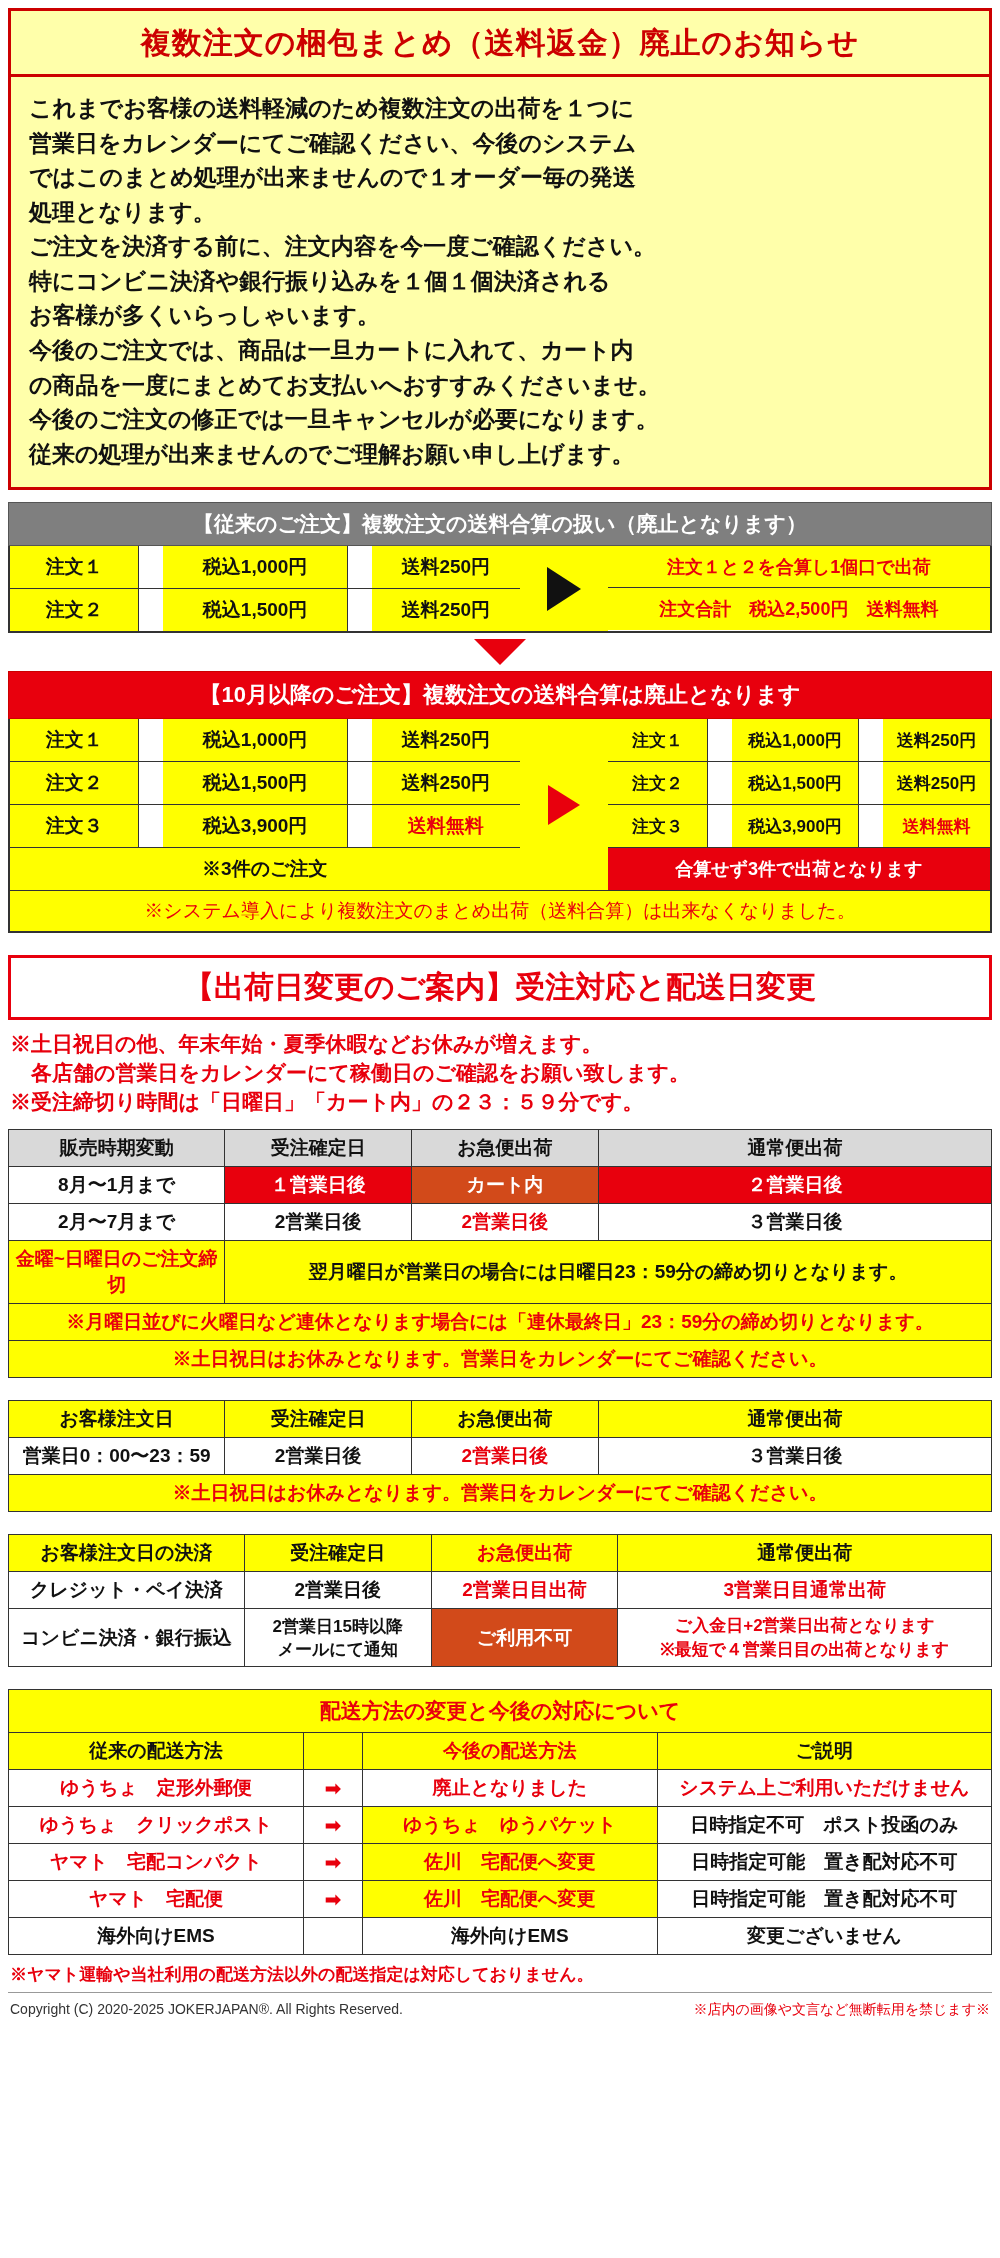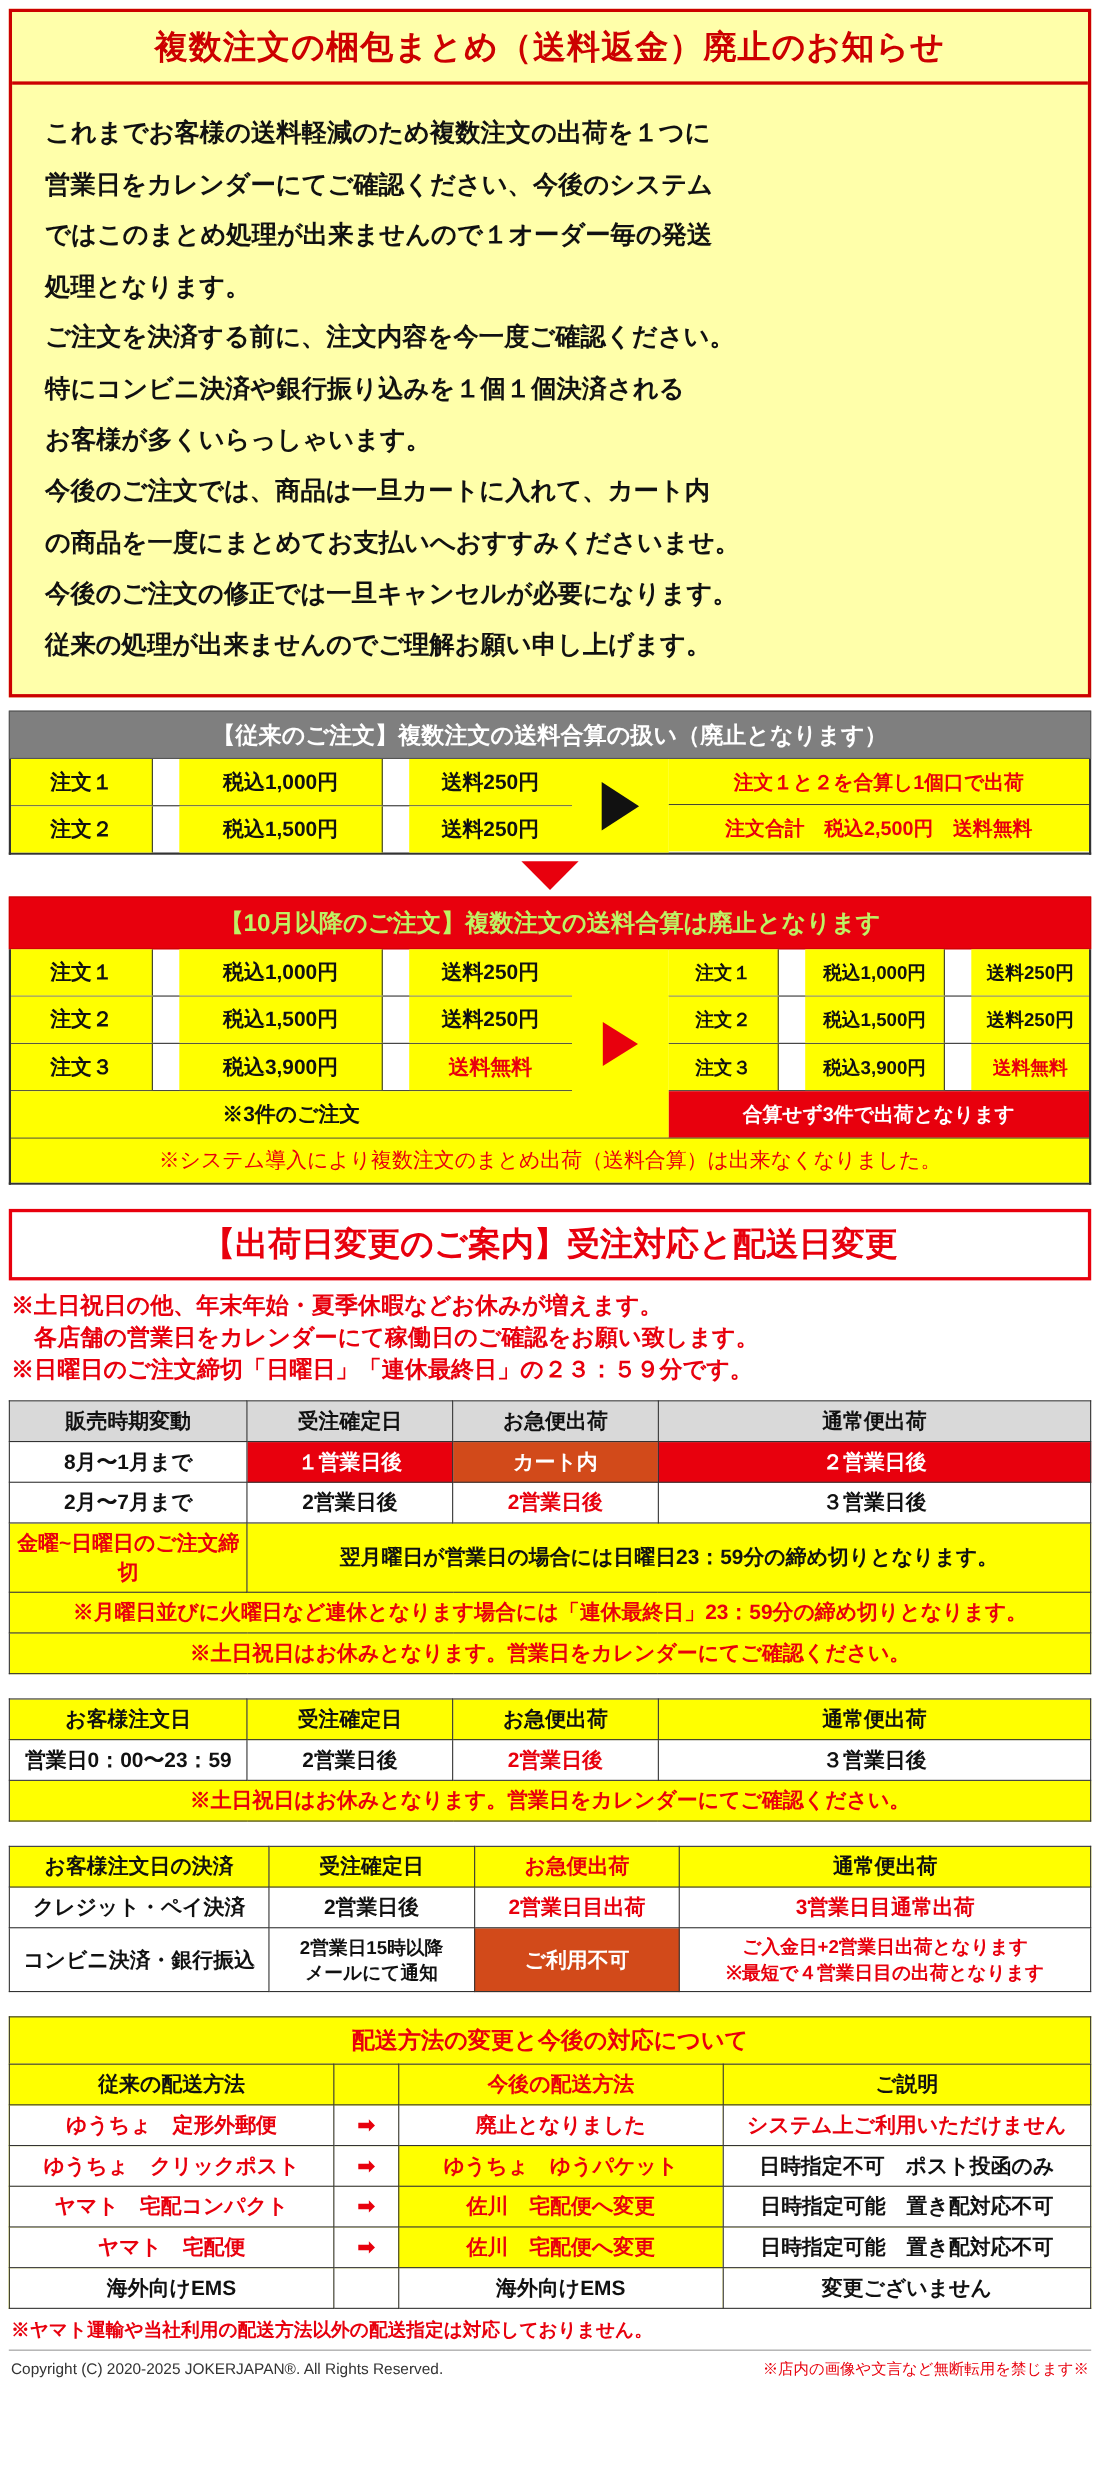--- a/index.html
+++ b/index.html
@@ -28,33 +28,33 @@
     letter-spacing:1px;
     border-bottom:3px solid #cc0000;
   }
   .notice-body {
     padding:12px 14px 14px 14px;
     font-size:23px;
     font-weight:bold;
     line-height:1.33;
     color:#111;
   }
-  .notice-body p { margin:16px; }
+  .notice-body p { margin:4px; }
 
   
   .blk { margin:12px 0 0 0; }
   table.grid { border-collapse:collapse; width:100%; table-layout:fixed; }
   table.grid td, table.grid th { border:1px solid #333; padding:5px 4px; font-size:19px; font-weight:bold; text-align:center; }
 
   .hdr-gray {
     background:#7f7f7f; color:#ffffff; font-size:21px; font-weight:bold;
     text-align:center; padding:7px 4px; border:1px solid #555;
   }
   .hdr-red {
-    background:#e8000d; color:#bef264; font-size:22px; font-weight:bold;
+    background:#e8000d; color:#ffffff; font-size:22px; font-weight:bold;
     text-align:center; padding:8px 9px; border:1px solid #cc0000;
   }
 
   .yellow { background:#ffff00; }
   .white  { background:#ffffff; }
   .red-t  { color:#e8000d; }
   .black-t{ color:#111111; }
 
   .old-order-wrap { border:2px solid #333; border-top:none; }
   .two-col { display:flex; }
@@ -221,21 +221,21 @@
         </div>
       </div>
       <div class="note-yellow" style="border:none;border-top:1px solid #333;">※システム導入により複数注文のまとめ出荷（送料合算）は出来なくなりました。</div>
     </div>
   </div>
 
   <div class="sec-head">【出荷日変更のご案内】受注対応と配送日変更</div>
   <div class="sec-note">
     <p>※土日祝日の他、年末年始・夏季休暇などお休みが増えます。</p>
     <p>　各店舗の営業日をカレンダーにて稼働日のご確認をお願い致します。</p>
-    <p>※日曜日のご注文締切「日曜日」「連休最終日」の２３：５９分です。</p>
+    <p>※受注締切り時間は「日曜日」「カート内」の２３：５９分です。</p>
   </div>
 
   <table class="grid tbl-sched">
     <tbody>
         <tr>
       <td class="th-gray" style="width:22%">販売時期変動</td>
       <td class="th-gray" style="width:19%">受注確定日</td>
       <td class="th-gray" style="width:19%">お急便出荷</td>
       <td class="th-gray" style="width:40%">通常便出荷</td>
     </tr>

